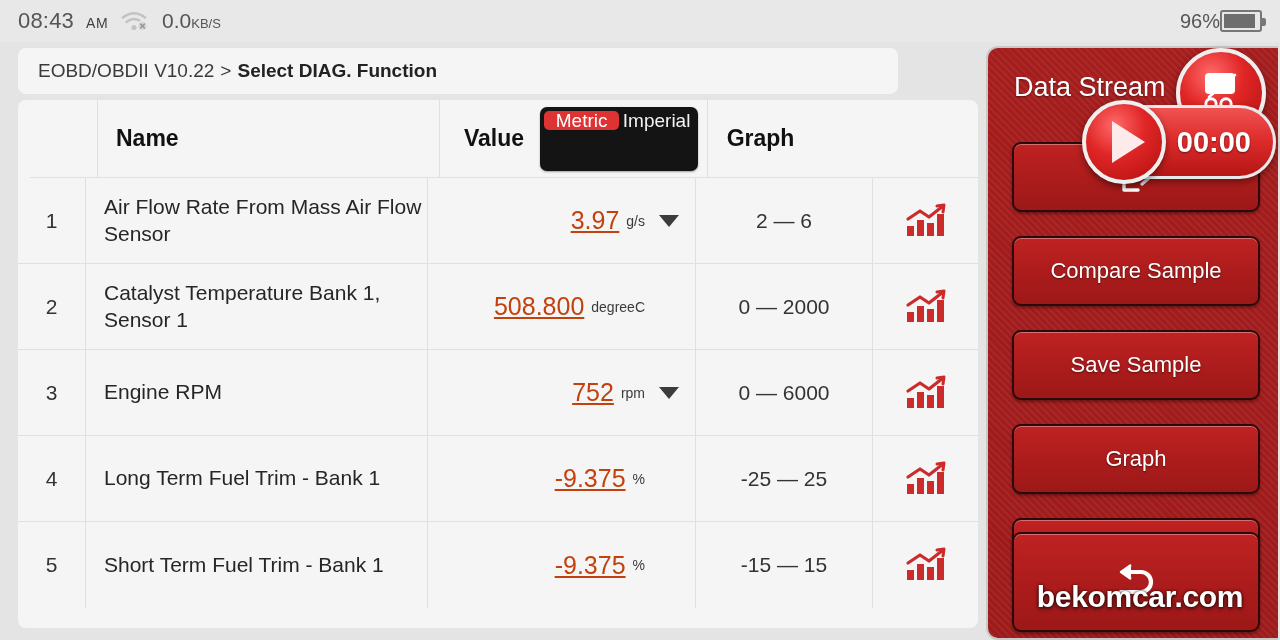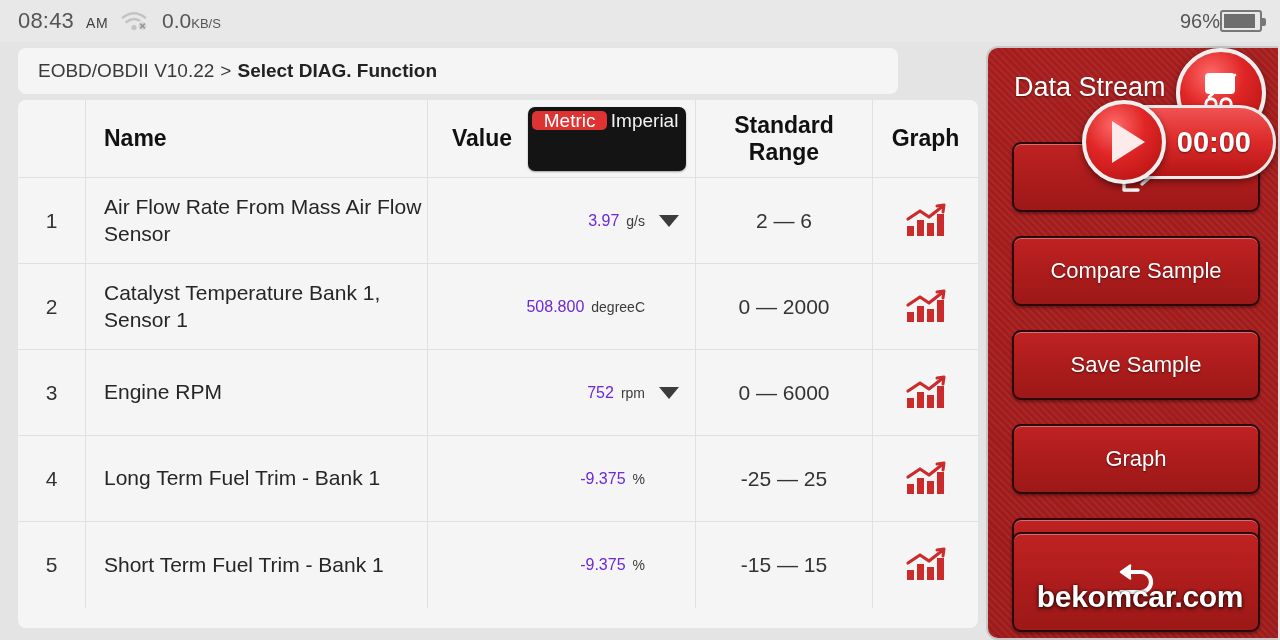--- a/index.html
+++ b/index.html
@@ -53,21 +53,21 @@
   
   #table {
     position: absolute; left: 18px; top: 100px;
     width: 960px; height: 528px;
     background: #f5f5f5;
     border-radius: 8px;
     overflow: hidden;
   }
   .row { display: flex; width: 100%; border-bottom: 1px solid #e0e0e0; }
   .row:last-child { border-bottom: none; }
-  .hdr { height: 78px; }
+  .hdr { height: 78px; margin-left: 12px; }
   .drow { height: 86px; }
   .c-idx  { width: 68px;  }
   .c-name { width: 342px; }
   .c-val  { width: 268px; }
   .c-std  { width: 177px; }
   .c-gra  { width: 105px; }
   .cell { display: flex; align-items: center; border-right: 1px solid #e0e0e0; }
   .c-gra.cell { border-right: none; }
   .c-idx.cell { justify-content: center; font-size: 21px; color:#333; }
   .c-name.cell { padding-left: 18px; }
@@ -75,21 +75,21 @@
   .c-std.cell { justify-content: center; font-size: 21px; color:#333; }
   .c-gra.cell { justify-content: center; }
 
   .hdr .cell { font-weight: bold; font-size: 23px; color:#111; }
   .hdr .c-name.cell { justify-content: flex-start; }
   .hdr .c-val.cell { justify-content: flex-start; padding-left: 24px; padding-right:8px; gap: 16px;}
   .hdr .c-std.cell { text-align:center; line-height:1.15; display:flex; }
   .hdr .c-gra.cell { text-align:center; line-height:1.15; }
 
   .nm { font-size: 21px; color:#262626; line-height: 1.25; }
-  .vnum { font-size: 16px; color:#6d28d9; }
+  .vnum { font-size: 25px; color:#c2410c;text-decoration:underline; }
   .vunit { font-size: 14px; color:#3b3b3b; margin-left: 7px; }
   .caret {
     width: 0; height: 0; margin-left: 14px;
     border-left: 10px solid transparent;
     border-right: 10px solid transparent;
     border-top: 12px solid #3c3c3c;
   }
   .caret.hide { visibility: hidden; }
 
   
@@ -217,21 +217,20 @@
   <div class="row hdr">
     <div class="cell c-idx"></div>
     <div class="cell c-name">Name</div>
     <div class="cell c-val">
       <span>Value</span>
       <div class="unit-toggle">
         <div class="ut-on">Metric</div>
         <div class="ut-off">Imperial</div>
       </div>
     </div>
-    <div class="cell c-std">Standard Range</div>
     <div class="cell c-gra">Graph</div>
   </div>
 
   <div id="rows-container">
       <div class="row drow">
         <div class="cell c-idx">1</div>
         <div class="cell c-name">
           <span class="nm">Air Flow Rate From Mass Air Flow Sensor</span>
         </div>
         <div class="cell c-val">

